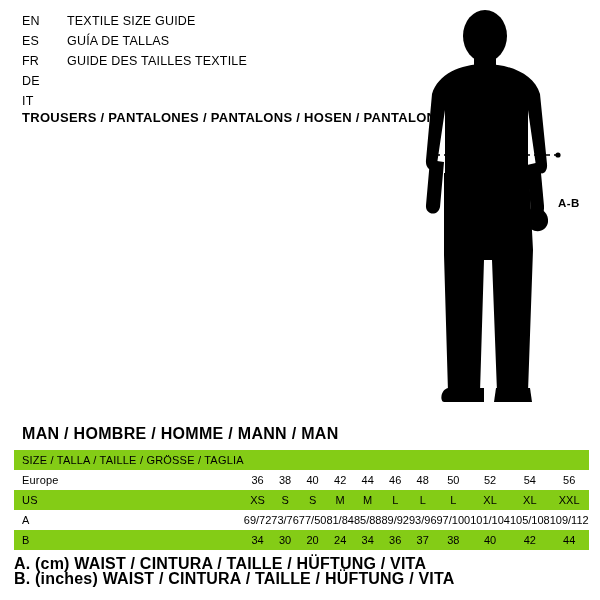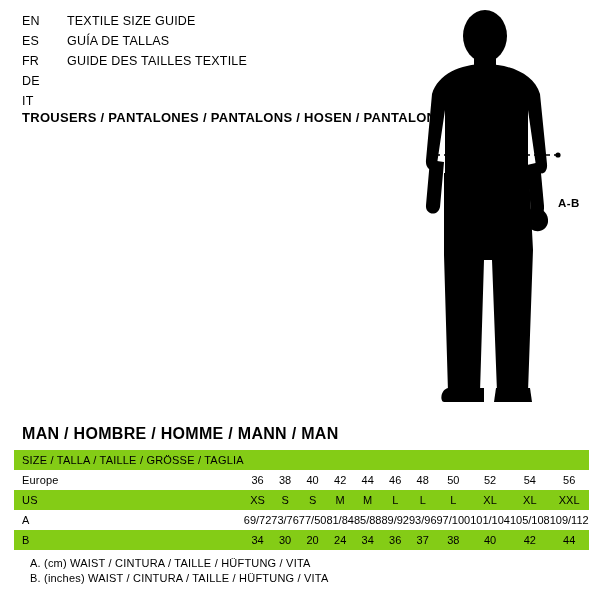--- a/index.html
+++ b/index.html
@@ -106,26 +106,26 @@
     width: 92px;
     letter-spacing: 0.2px;
   }
   table.size-table td.val {
     width: 53px;
     text-align: center;
   }
 
   .footnotes {
     position: absolute;
-    left: 30px;
+    left: 14px;
     top: 556px;
-    font-size: 11px;
+    font-size: 16px;
     letter-spacing: 0.2px;
     line-height: 15px;
-    font-weight: normal;
+    font-weight: bold;
   }
 </style>
 </head>
 <body>
 
 <div class="page">
 
   <div class="lang-block">
     <div class="lang-row">
       <span class="lang-code">EN</span>

